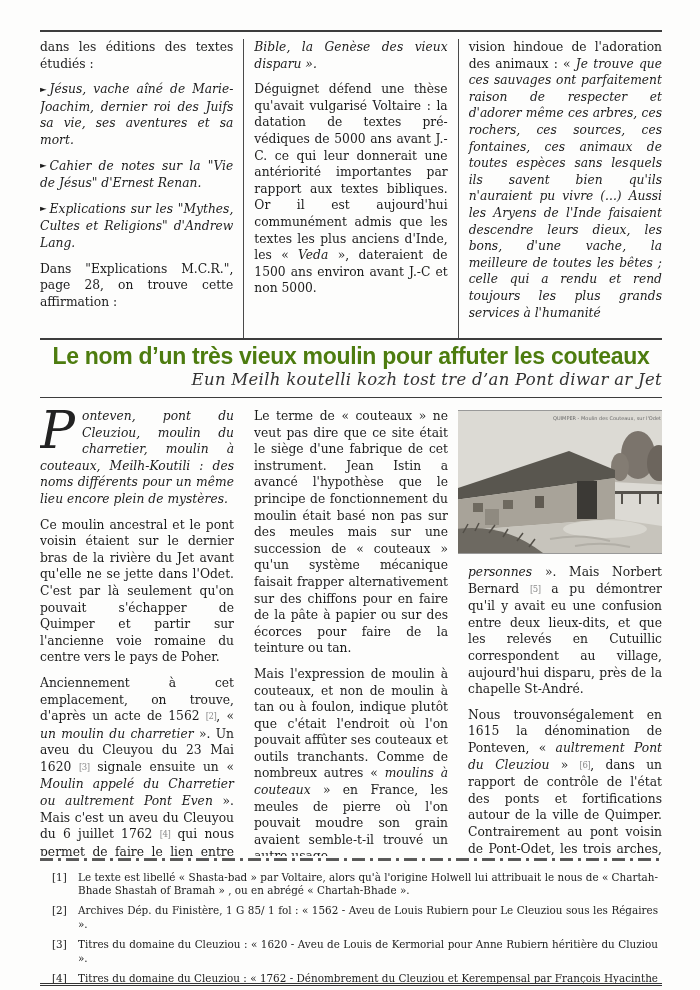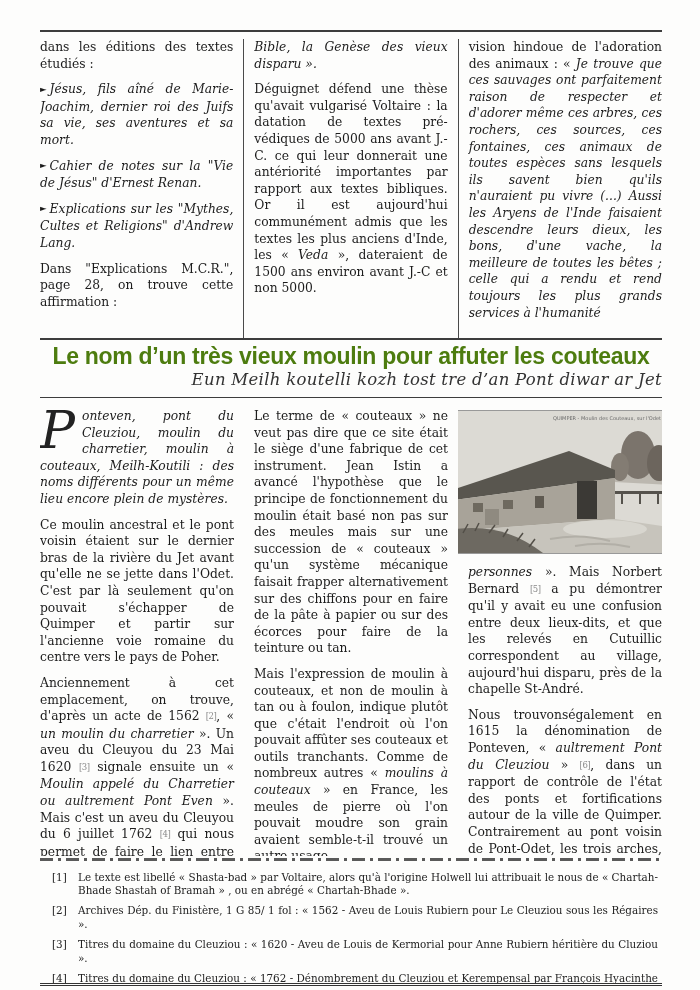--- a/index.html
+++ b/index.html
@@ -67,21 +67,21 @@
 </head>
 <body>
 
 <div class="page">
 
   <div class="top-rule"></div>
 
   <div class="cols section-1">
     <div class="col">
         <p class="para"><span>dans les éditions des textes étudiés :</span></p>
-        <p class="para"><span class="bullet">►</span><span class="it">Jésus, fils aîné de Marie-Joachim, dernier roi des Juifs sa vie, ses aventures et sa mort.</span></p>
+        <p class="para"><span class="bullet">►</span><span class="it">Jésus, vache aîné de Marie-Joachim, dernier roi des Juifs sa vie, ses aventures et sa mort.</span></p>
         <p class="para"><span class="bullet">►</span><span class="it">Cahier de notes sur la "Vie de Jésus" d'Ernest Renan.</span></p>
         <p class="para"><span class="bullet">►</span><span class="it">Explications sur les "Mythes, Cultes et Religions" d'Andrew Lang.</span></p>
         <p class="para"><span>Dans "Explications M.C.R.", page 28, on trouve cette affirmation : </span></p>
       </div>
     <div class="col">
         <p class="para"><span class="it">Bible, la Genèse des vieux disparu ».</span></p>
         <p class="para"><span>Déguignet défend une thèse qu'avait vulgarisé Voltaire : la datation de textes pré-védiques de 5000 ans avant J.-C. ce qui leur donnerait une antériorité importantes par rapport aux textes bibliques. Or il est aujourd'hui communément admis que les textes les plus anciens d'Inde, les « </span><span class="it">Veda</span><span> », dateraient de 1500 ans environ avant J.-C et non 5000.</span></p>
       </div>
     <div class="col">
         <p class="para"><span>vision hindoue de l'adoration des animaux : « </span><span class="it">Je trouve que ces sauvages ont parfaitement raison de respecter et d'adorer même ces arbres, ces rochers, ces sources, ces fontaines, ces animaux de toutes espèces sans lesquels ils savent bien qu'ils n'auraient pu vivre (...) Aussi les Aryens de l'Inde faisaient descendre leurs dieux, les bons, d'une vache, la meilleure de toutes les bêtes ; celle qui a rendu et rend toujours les plus grands services à l'humanité</span></p>

